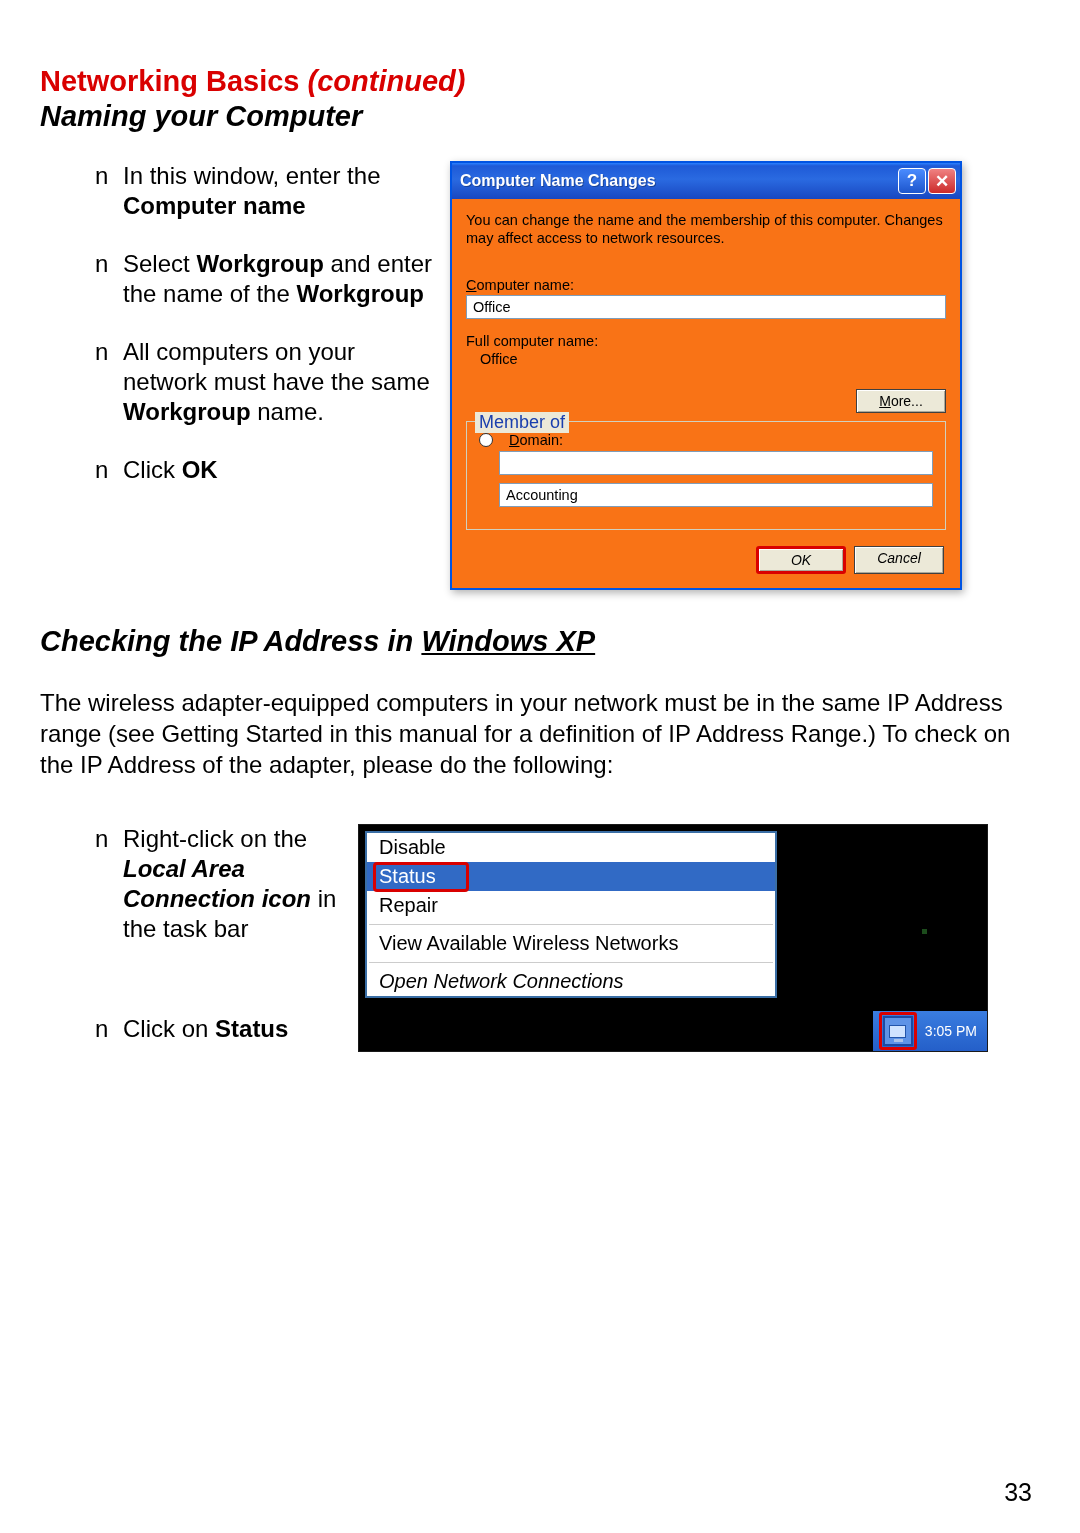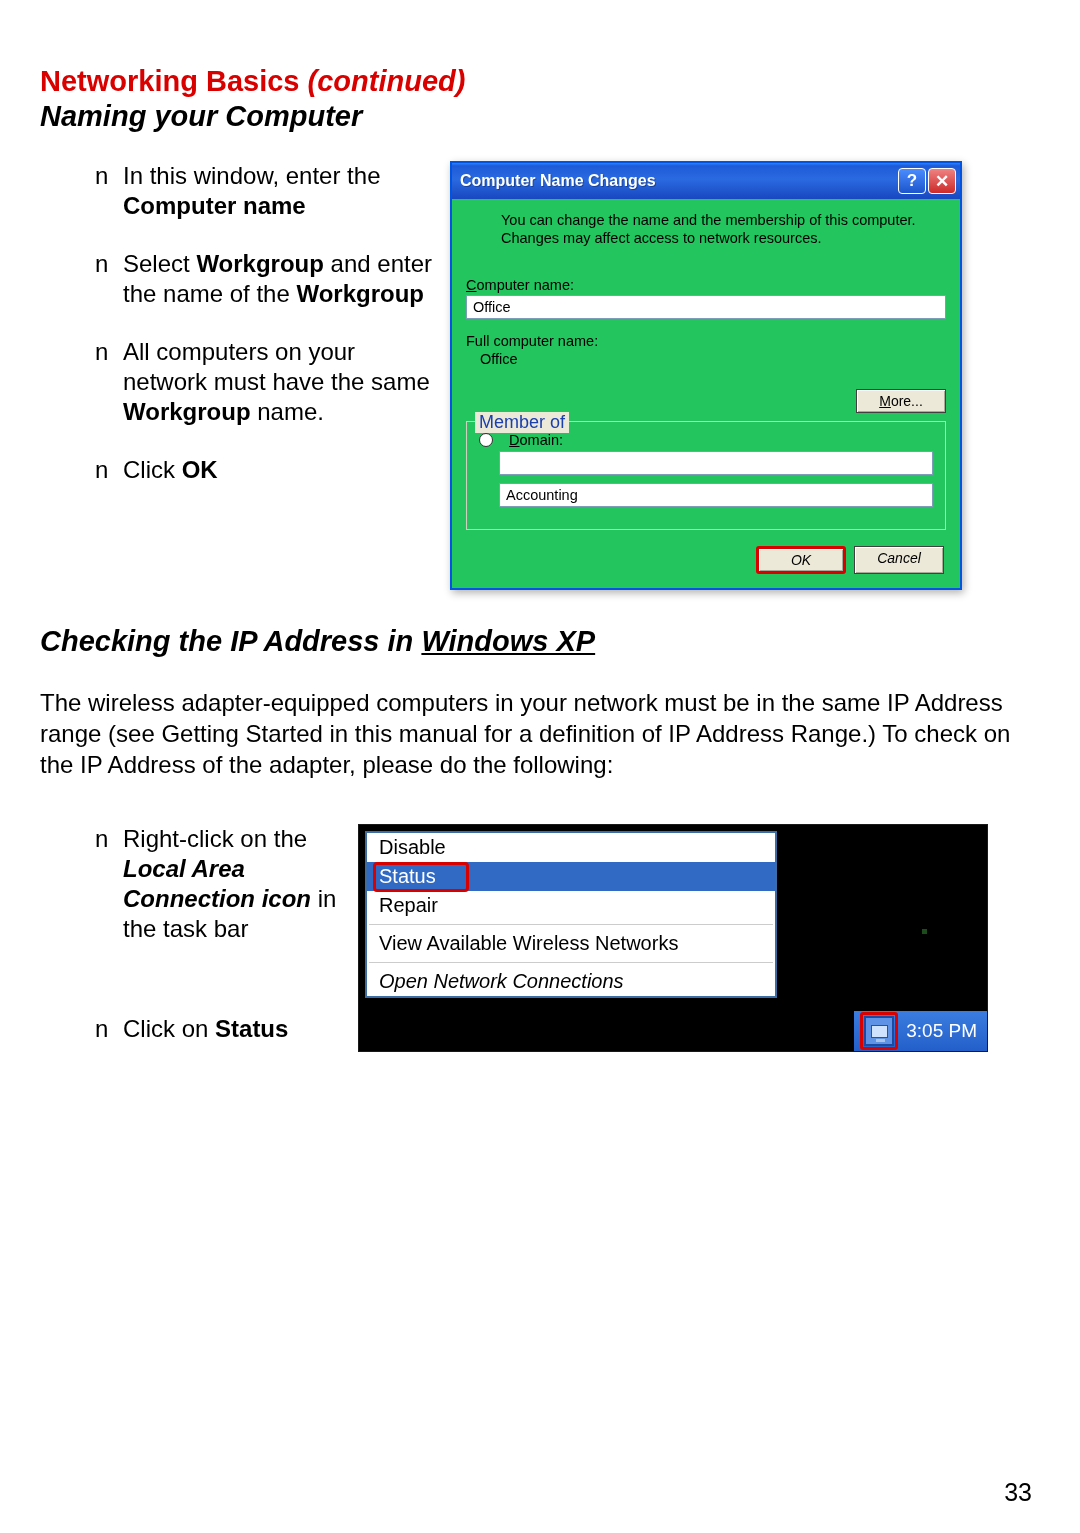--- a/index.html
+++ b/index.html
@@ -20,21 +20,21 @@
     .left-col { width: 400px; padding-left: 55px; font-size: 24px; line-height: 1.25; }
     .bullet-item { position: relative; margin-bottom: 28px; padding-left: 28px; }
     .bullet-item .marker { position: absolute; left: 0; top: 0; font-family: Arial; }
     .bold { font-weight: bold; }
     .italic { font-style: italic; }
 
     
     .dialog {
       width: 512px;
       border: 2px solid #0054e3;
-      background: #22c55e;
+      background: #f97316;
       box-shadow: 2px 3px 8px rgba(0,0,0,0.3);
       font-family: Tahoma, sans-serif;
     }
     .titlebar {
       background: linear-gradient(to bottom, #2a80ff 0%, #1e5ad7 8%, #2a6ae1 45%, #1947c0 100%);
       height: 36px;
       display: flex;
       align-items: center;
       padding: 0 4px 0 8px;
       color: #fff;
@@ -44,21 +44,21 @@
     .titlebar-text { flex: 1; text-shadow: 1px 1px 0 rgba(0,0,0,0.3); }
     .tb-btn {
       width: 28px; height: 26px; margin-left: 2px;
       border: 1px solid #fff; border-radius: 4px;
       display: flex; align-items: center; justify-content: center;
       font-weight: bold; font-size: 17px;
     }
     .tb-help { background: linear-gradient(#4a8cff,#1d55cc); color:#fff; }
     .tb-close { background: linear-gradient(#f08282,#cc2a2a); color:#fff; }
     .dlg-body { padding: 12px 14px 14px 14px; font-size: 14.5px; color:#000; }
-    .dlg-desc { margin-bottom: 30px; line-height: 1.25; margin-left: 35px; }
+    .dlg-desc { margin-bottom: 30px; line-height: 1.25; }
     .dlg-label { font-size: 14.5px; margin-bottom: 2px; }
     .underline-first::first-letter { text-decoration: underline; }
     .dlg-input {
       width: 100%; height: 24px; background: #fff; border: 1px solid #7f9db9;
       padding: 1px 6px; font-size: 14.5px; font-family: Tahoma, sans-serif;
       margin-bottom: 14px;
     }
     .dlg-static { margin: 2px 0 4px 14px; font-size: 14.5px; }
     .dlg-more-row { text-align: right; margin: 22px 0 8px; }
     .xp-btn {
@@ -110,21 +110,21 @@
       position:absolute; bottom:0; right:0; height:40px; background: linear-gradient(#3a7de0,#245fc9);
       display:flex; align-items:center; padding:0 10px 0 6px; gap:8px;
     }
     .tray-icon {
       width:30px; height:30px; background:#5e93e6; border:2px solid #1b4aa3;
       display:flex; align-items:center; justify-content:center; position:relative;
     }
     .tray-red { border:3px solid #d90000; border-radius:3px; padding:1px; }
     .screen-ic { width:17px; height:13px; background:#cfe3ff; border:1px solid #2255aa; position:relative; }
     .screen-ic::after { content:''; position:absolute; left:4px; top:13px; width:9px; height:3px; background:#aac3e8; }
-    .clock { color:#fff; font-family: Tahoma,sans-serif; font-size:19px; }
+    .clock { color:#fff; font-family: Tahoma,sans-serif; font-size:14px; }
 
     .page-number {
       position: absolute; bottom: 26px; right: 48px; font-size: 25px;
     }
     .dot-lower { position:absolute; width:5px; height:5px; background:#1c4c1c; }
   </style>
 </head>
 <body>
 
 <div class="title-line">

